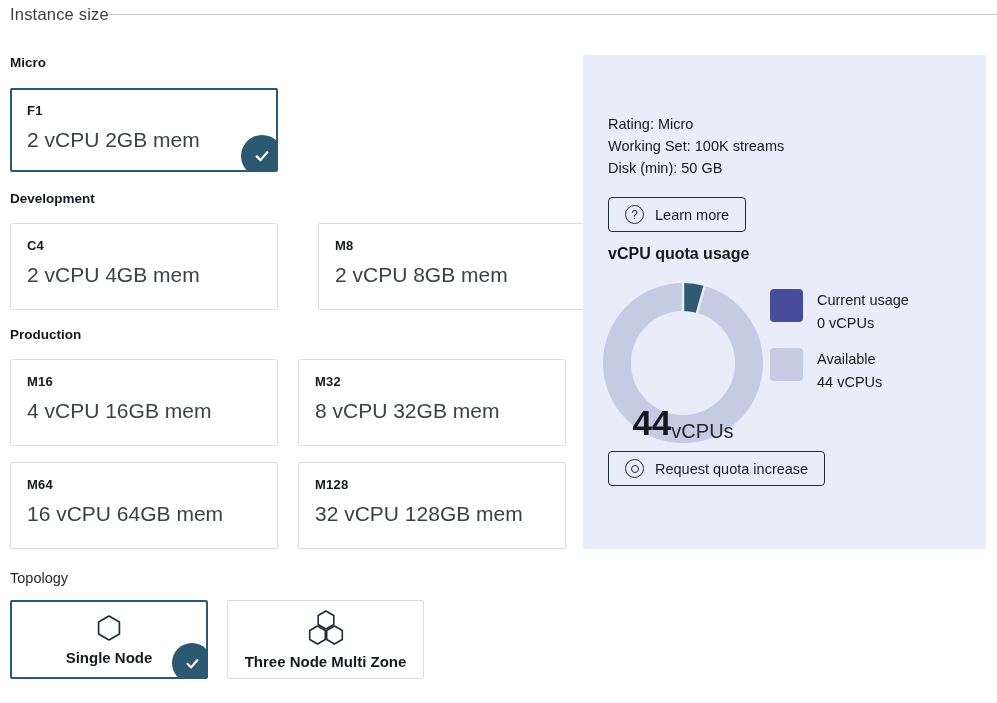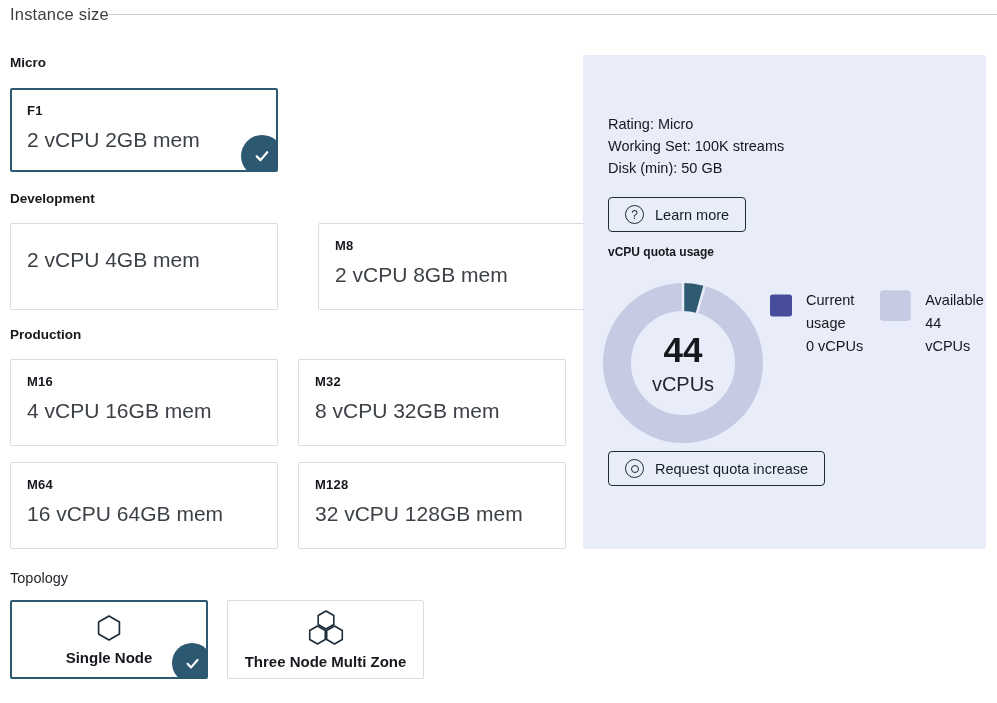--- a/index.html
+++ b/index.html
@@ -39,31 +39,31 @@
   .guide-title { position:absolute; left:25px; top:24px; font-size:17.5px; font-weight:bold; color:#15181d; }
   .guide-specs { position:absolute; left:25px; top:58px; font-size:14.5px; line-height:22px; color:#15181d; }
   .panel-btn { position:absolute; display:inline-flex; align-items:center; gap:11px; height:35px;
     padding:0 16px; background:transparent; border:1px solid #1f2c38; border-radius:4px;
     font-family:"Liberation Sans",sans-serif; font-size:14.5px; color:#141f29; cursor:pointer; white-space:nowrap; }
   .learn-btn { left:25px; top:142px; }
   .request-btn { left:25px; top:396px; }
   .icon-circle { width:19px; height:19px; border:1.5px solid #1f2c38; border-radius:50%;
     display:flex; align-items:center; justify-content:center; font-size:12px; color:#1f2c38; flex:0 0 auto; }
   .icon-dot { width:8px; height:8px; border:1.7px solid #1f2c38; border-radius:50%; }
-  .quota-heading { position:absolute; left:25px; top:190px; font-size:12px; font-weight:bold; color:#15181d; }
+  .quota-heading { position:absolute; left:25px; top:190px; font-size:16px; font-weight:bold; color:#15181d; }
 
   
   .donut-wrap { position:absolute; left:20px; top:228px; width:160px; height:160px; }
-  .donut-center { position:absolute; inset:0; display:flex; flex-direction:column;
-    align-items:center; justify-content:center; }
+  .donut-center { position:absolute; inset:0; display:flex; flex-direction:row;
+    align-items:flex-end; justify-content:center; }
   .donut-value { font-size:35px; font-weight:600; color:#15181d; }
   .donut-unit { font-size:20px; color:#23262b; margin-top:3px; }
 
   
-  .legend { position:absolute; left:187px; top:234px; display:flex; flex-direction:row; gap:13px; }
+  .legend { position:absolute; left:187px; top:234px; display:flex; flex-direction:column; gap:13px; }
   .legend-item { display:flex; gap:14px; align-items:flex-start; }
   .legend-text { font-size:14.5px; line-height:23px; color:#15181d; }
 </style>
 </head>
 <body>
 
 <div class="page-header">
   <span class="title">Instance size</span>
   <span class="rule"></span>
 </div>
@@ -74,20 +74,21 @@
   <div class="card-desc">2 vCPU 2GB mem</div>
   <div class="check-badge">
     <svg width="18" height="18" viewBox="0 0 24 24">
         <path d="M5 12.5l5 5 9-10.5" stroke="#ffffff" stroke-width="3" fill="none" stroke-linecap="round" stroke-linejoin="round"></path>
       </svg>
   </div>
 </div>
 
 <div class="sec-label" style="top:191px">Development</div>
 <div class="size-card" style="left:10px; top:223px;">
+  <div class="card-code">C4</div>
   <div class="card-desc">2 vCPU 4GB mem</div>
 </div>
 <div class="size-card" style="left:298px; top:223px;margin-left:20px;">
   <div class="card-code">M8</div>
   <div class="card-desc">2 vCPU 8GB mem</div>
 </div>
 
 <div class="sec-label" style="top:327px">Production</div>
 <div class="size-card" style="left:10px; top:359px;">
   <div class="card-code">M16</div>

